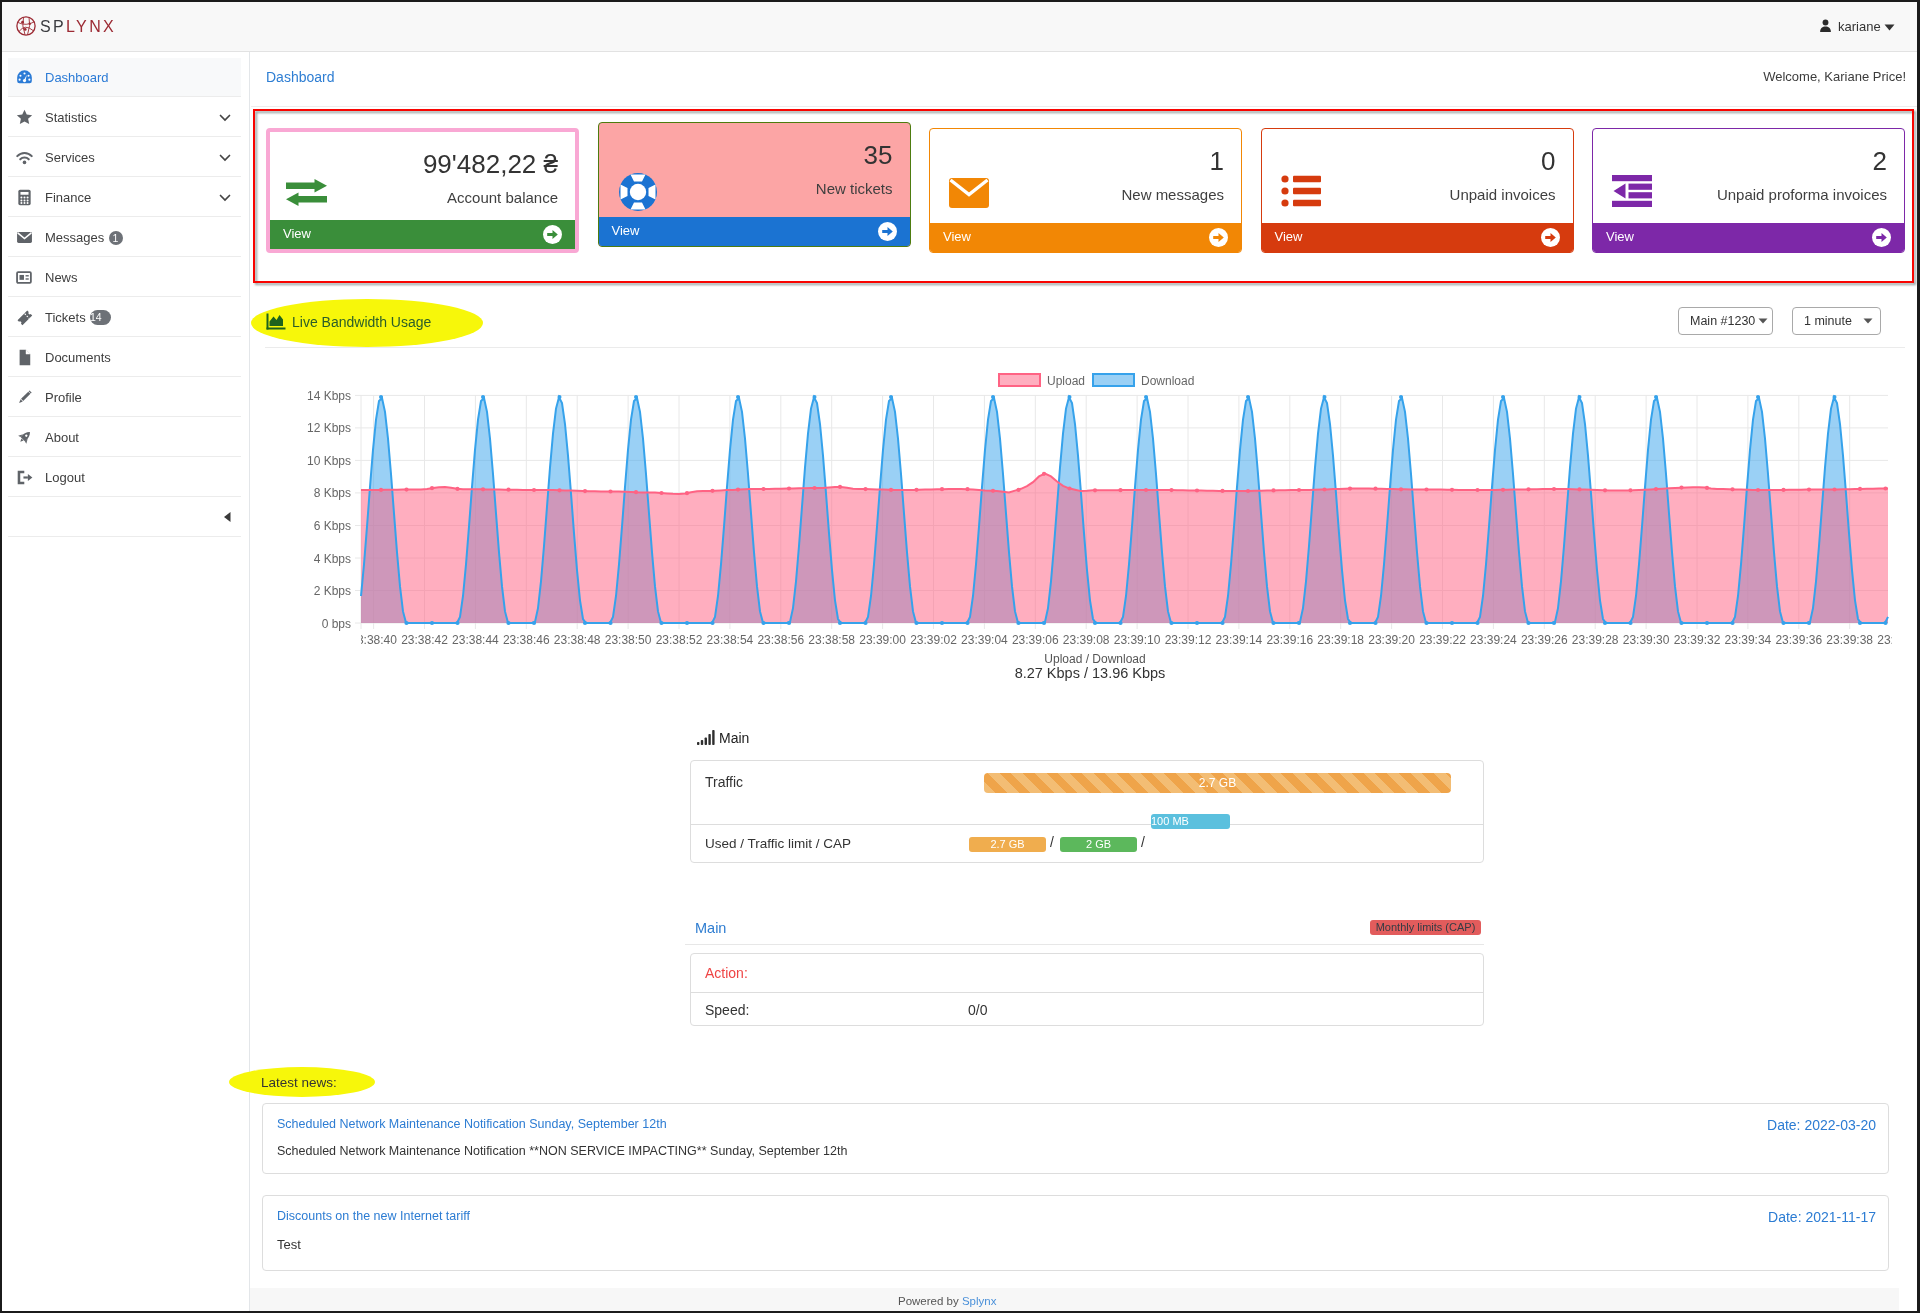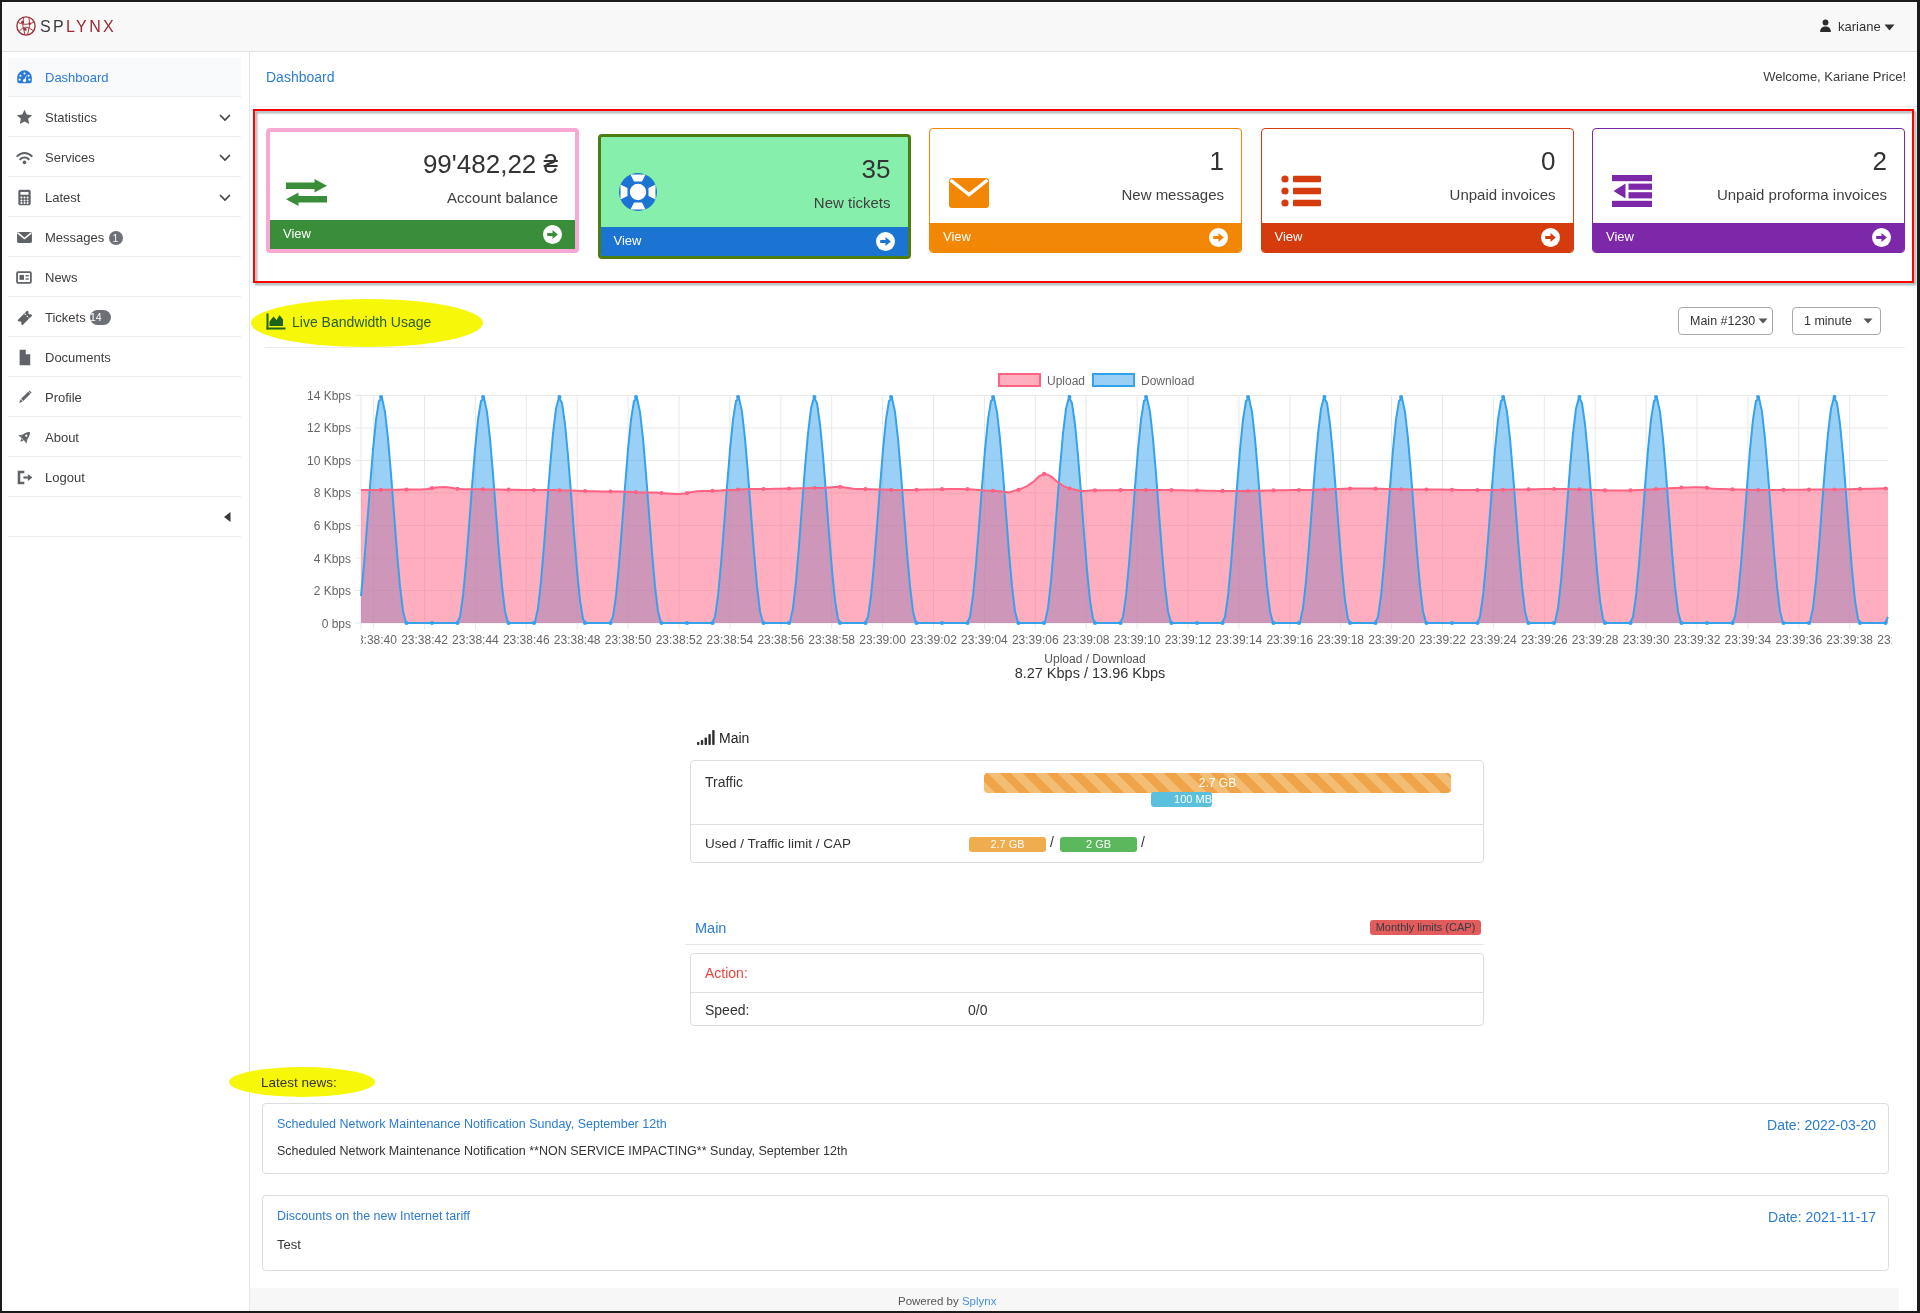--- a/index.html
+++ b/index.html
@@ -66,21 +66,21 @@
       <circle cx="8" cy="8" r="0.95"></circle>
       <circle cx="10.9" cy="8" r="0.95"></circle>
       <circle cx="5.1" cy="10.8" r="0.95"></circle>
       <circle cx="8" cy="10.8" r="0.95"></circle>
       <circle cx="10.9" cy="10.8" r="0.95"></circle>
       <circle cx="5.1" cy="13.2" r="0.95"></circle>
       <circle cx="8" cy="13.2" r="0.95"></circle>
       <circle cx="10.9" cy="13.2" r="0.95"></circle>
     </g>
   </svg>
-<div style="position:absolute;left:45px;top:190px;font-size:13px;color:#3e3e3e">Latest</div>
+<div style="position:absolute;left:45px;top:190px;font-size:13px;color:#3e3e3e">Finance</div>
 <svg style="position:absolute;left:219px;top:194px" width="12" height="8" viewBox="0 0 12 8">
     <path d="M1.5,1.5 L6,6 L10.5,1.5" stroke="#444" stroke-width="1.7" fill="none" stroke-linecap="round"></path>
   </svg>
 <div style="position:absolute;left:8px;top:218px;width:233px;height:39px;border-bottom:1px solid #ececec"></div>
 <svg style="position:absolute;left:16px;top:229px" width="17" height="17" viewBox="0 0 16 16">
     <rect x="1" y="2.8" width="14" height="10.4" rx="1.4" fill="#5f6368"></rect>
     <path d="M1.6,3.6 L8,9 L14.4,3.6" stroke="#fff" stroke-width="1.5" fill="none"></path>
   </svg>
 <div style="position:absolute;left:45px;top:230px;font-size:13px;color:#3e3e3e">Messages</div>
 <div style="position:absolute;left:108.5px;top:231px;width:14px;height:14px;border-radius:50%;background:#6d7177;color:#fff;font-size:10.5px;text-align:center;line-height:14px">1</div>
@@ -151,21 +151,21 @@
       <div style="position:absolute;left:13px;top:6.5px;color:#fff;font-size:13px">View</div>
       <svg style="position:absolute;right:13px;top:5px" width="19" height="19" viewBox="0 0 19 19">
         <circle cx="9.5" cy="9.5" r="9.5" fill="#fff"></circle>
         <path fill="#3a8e3a" d="M4.2,7.9 h5.3 v-3 l5.3,4.6 -5.3,4.6 v-3 h-5.3 Z"></path>
       </svg>
     </div>
   </div>
 <svg style="position:absolute;left:286px;top:179px" width="41" height="27" viewBox="0 0 41 27">
     <path fill="#3a8e3a" d="M0,3.6 h28.5 v-3.6 l12.5,6.8 -12.5,6.8 v-3.6 h-28.5 Z M41,23.4 h-28.5 v3.6 l-12.5,-6.8 12.5,-6.8 v3.6 h28.5 Z"></path>
   </svg>
-<div style="position:absolute;left:597.5px;top:134px;width:313px;height:124.5px;background:#86efac;border:3px solid #4d7c0f;border-radius:4px;overflow:hidden">
+<div style="position:absolute;left:597.5px;top:122px;width:313px;height:124.5px;background:#fca5a5;border:1px solid #4d7c0f;border-radius:4px;overflow:hidden">
     <div style="position:absolute;right:17px;top:17px;font-size:26px;color:#333">35</div>
     <div style="position:absolute;right:17px;top:57px;font-size:15px;color:#3f3f3f">New tickets</div>
     <div style="position:absolute;left:0;bottom:0;width:100%;height:29px;background:#1b73d2">
       <div style="position:absolute;left:13px;top:6.5px;color:#fff;font-size:13px">View</div>
       <svg style="position:absolute;right:13px;top:5px" width="19" height="19" viewBox="0 0 19 19">
         <circle cx="9.5" cy="9.5" r="9.5" fill="#fff"></circle>
         <path fill="#1b73d2" d="M4.2,7.9 h5.3 v-3 l5.3,4.6 -5.3,4.6 v-3 h-5.3 Z"></path>
       </svg>
     </div>
   </div>
@@ -480,21 +480,21 @@
 <div class="b" style="position:absolute;left:719px;top:730px;font-size:14px;color:#222">Main</div>
 <div style="position:absolute;left:690px;top:760px;width:794px;height:103px;border:1px solid #ddd;border-radius:4px"></div>
 <div style="position:absolute;left:691px;top:824px;width:792px;height:1px;background:#ddd"></div>
 <div style="position:absolute;left:705px;top:774px;font-size:14px;color:#333">Traffic</div>
 <div style="position:absolute;left:984px;top:772.5px;width:467px;height:20px;border-radius:4px;background:repeating-linear-gradient(45deg,#f3bd74 0 8.3px,#efa44a 8.3px 16.6px);color:#fff;font-size:12px;text-align:center;line-height:20px">2.7 GB</div>
 <div style="position:absolute;left:705px;top:836px;font-size:13.5px;color:#333">Used / Traffic limit / CAP</div>
 <div class="b" style="position:absolute;left:969px;top:836.5px;width:77px;height:15px;border-radius:3px;background:#f0ad4e;color:#fff;font-size:11px;text-align:center;line-height:15px">2.7 GB</div>
 <div style="position:absolute;left:1050px;top:834px;font-size:14px;color:#333">/</div>
 <div class="b" style="position:absolute;left:1060px;top:836.5px;width:77px;height:15px;border-radius:3px;background:#5cb85c;color:#fff;font-size:11px;text-align:center;line-height:15px">2 GB</div>
 <div style="position:absolute;left:1141px;top:834px;font-size:14px;color:#333">/</div>
-<div class="b" style="position:absolute;left:1151px;top:792px;width:61px;height:15px;border-radius:3px;background:#5bc0de;color:#fff;font-size:11px;text-align:right;line-height:15px">100 MB</div>
+<div class="b" style="position:absolute;left:1151px;top:814px;width:79px;height:15px;border-radius:3px;background:#5bc0de;color:#fff;font-size:11px;text-align:left;line-height:15px">100 MB</div>
 <div class="b" style="position:absolute;left:695px;top:920px;font-size:14.5px;color:#2e7dd1">Main</div>
 <div class="b" style="position:absolute;left:1370px;top:919.5px;width:111px;height:15px;border-radius:3px;background:#e25c5c;color:#343c44;font-size:11px;text-align:center;line-height:15px">Monthly limits (CAP)</div>
 <div style="position:absolute;left:685px;top:944px;width:799px;height:1px;background:#e7e7e7"></div>
 <div style="position:absolute;left:690px;top:953px;width:794px;height:73px;border:1px solid #ddd;border-radius:4px"></div>
 <div style="position:absolute;left:691px;top:991.5px;width:792px;height:1px;background:#ddd"></div>
 <div style="position:absolute;left:705px;top:965px;font-size:14px;color:#ef4444">Action:</div>
 <div style="position:absolute;left:705px;top:1002px;font-size:14px;color:#333">Speed:</div>
 <div class="b" style="position:absolute;left:968px;top:1002px;font-size:14px;color:#333">0/0</div>
 <div style="position:absolute;left:228.5px;top:1066.5px;width:146px;height:30px;background:#f7f70a;border-radius:50%"></div>
 <div class="b" style="position:absolute;left:261px;top:1075px;font-size:13.5px;color:#333">Latest news:</div>

